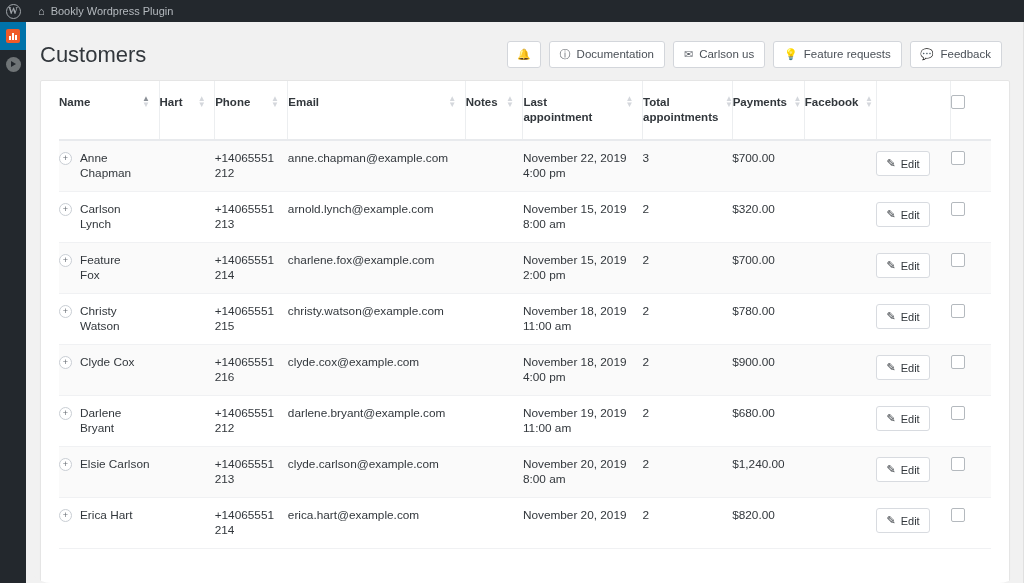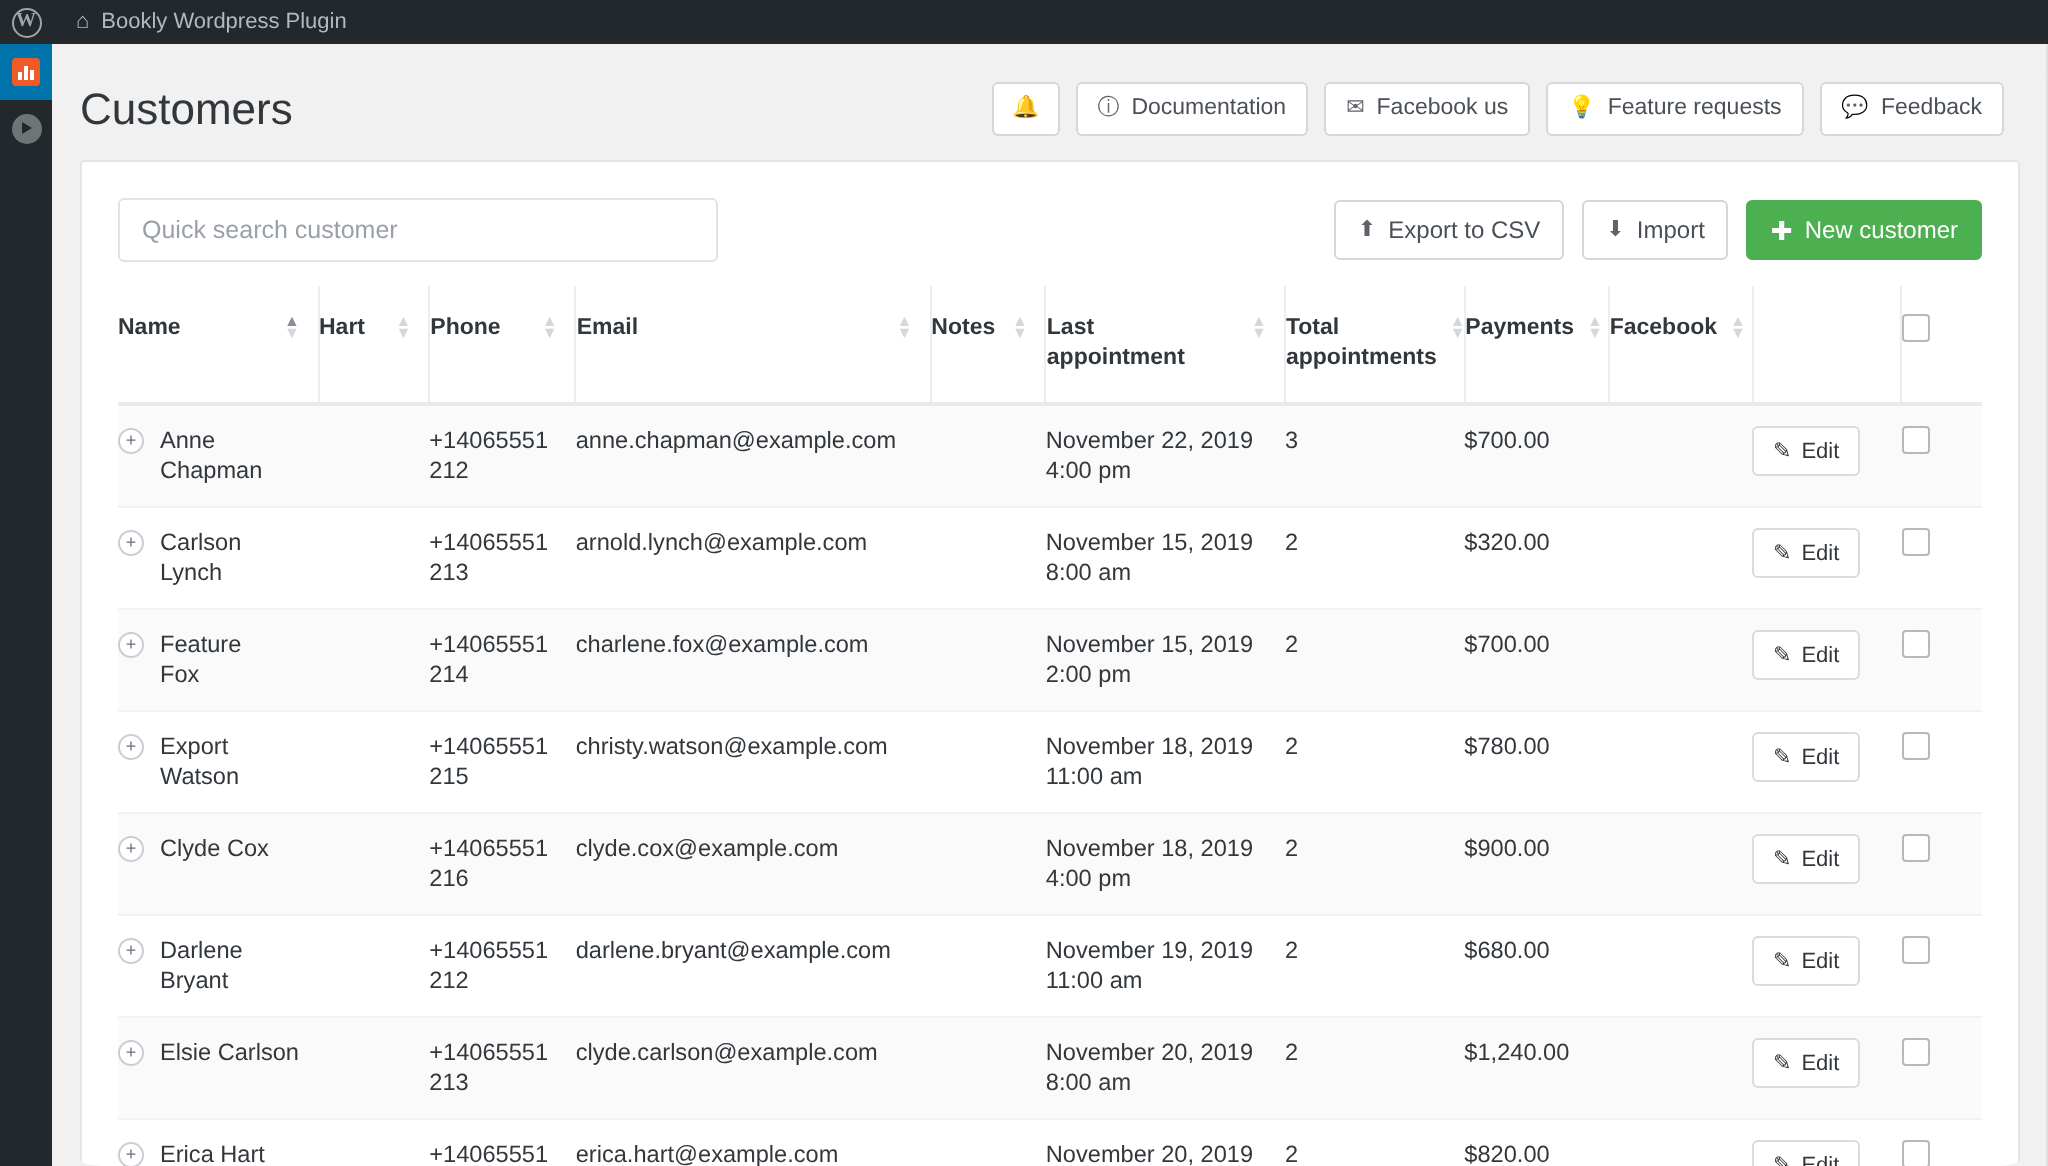--- a/index.html
+++ b/index.html
@@ -254,52 +254,35 @@
     <div class="head-actions">
       <button class="btn icon-only">
         <span class="gi">🔔</span>
       </button>
       <button class="btn">
         <span class="gi">ⓘ</span>
         <span>Documentation</span>
       </button>
       <button class="btn">
         <span class="gi">✉</span>
-        <span>Facebook us</span>
+        <span>Carlson us</span>
       </button>
       <button class="btn">
         <span class="gi">💡</span>
         <span>Feature requests</span>
       </button>
       <button class="btn">
         <span class="gi">💬</span>
         <span>Feedback</span>
       </button>
     </div>
   </div>
 
   <div class="card">
 
-    <div class="card-toolbar">
-      <input class="search-input" type="text" placeholder="Quick search customer" style="">
-      <div class="toolbar-right">
-        <button class="btn lg">
-          <span class="gi">⬆</span>
-          <span>Export to CSV</span>
-        </button>
-        <button class="btn lg">
-          <span class="gi">⬇</span>
-          <span>Import</span>
-        </button>
-        <button class="btn lg primary">
-          <span class="gi">✚</span>
-          <span>New customer</span>
-        </button>
-      </div>
-    </div>
 
     <div class="tbl-wrap">
       <table class="cust">
         <colgroup>
           <col class="c-name">
             <col class="c-user">
             <col class="c-phone">
             <col class="c-email">
           <col class="c-notes">
             <col class="c-last">
@@ -475,21 +458,21 @@
                 </button></td>
               <td class="cb-cell">
                 <span class="cb"></span>
               </td>
             </tr>
             <tr>
               <td>
                 <div class="name-cell">
                   <span class="expander">+</span>
                   <span class="two-line">
-                    <span>Export</span>
+                    <span>Christy</span>
                     <span>Watson</span>
                   </span>
                 </div>
               </td>
               <td></td>
               <td>+14065551215</td>
               <td>christy.watson@example.com</td>
               <td></td>
               <td><span class="two-line"><span>November 18, 2019</span><span>11:00 am</span></span></td>
               <td>2</td>

